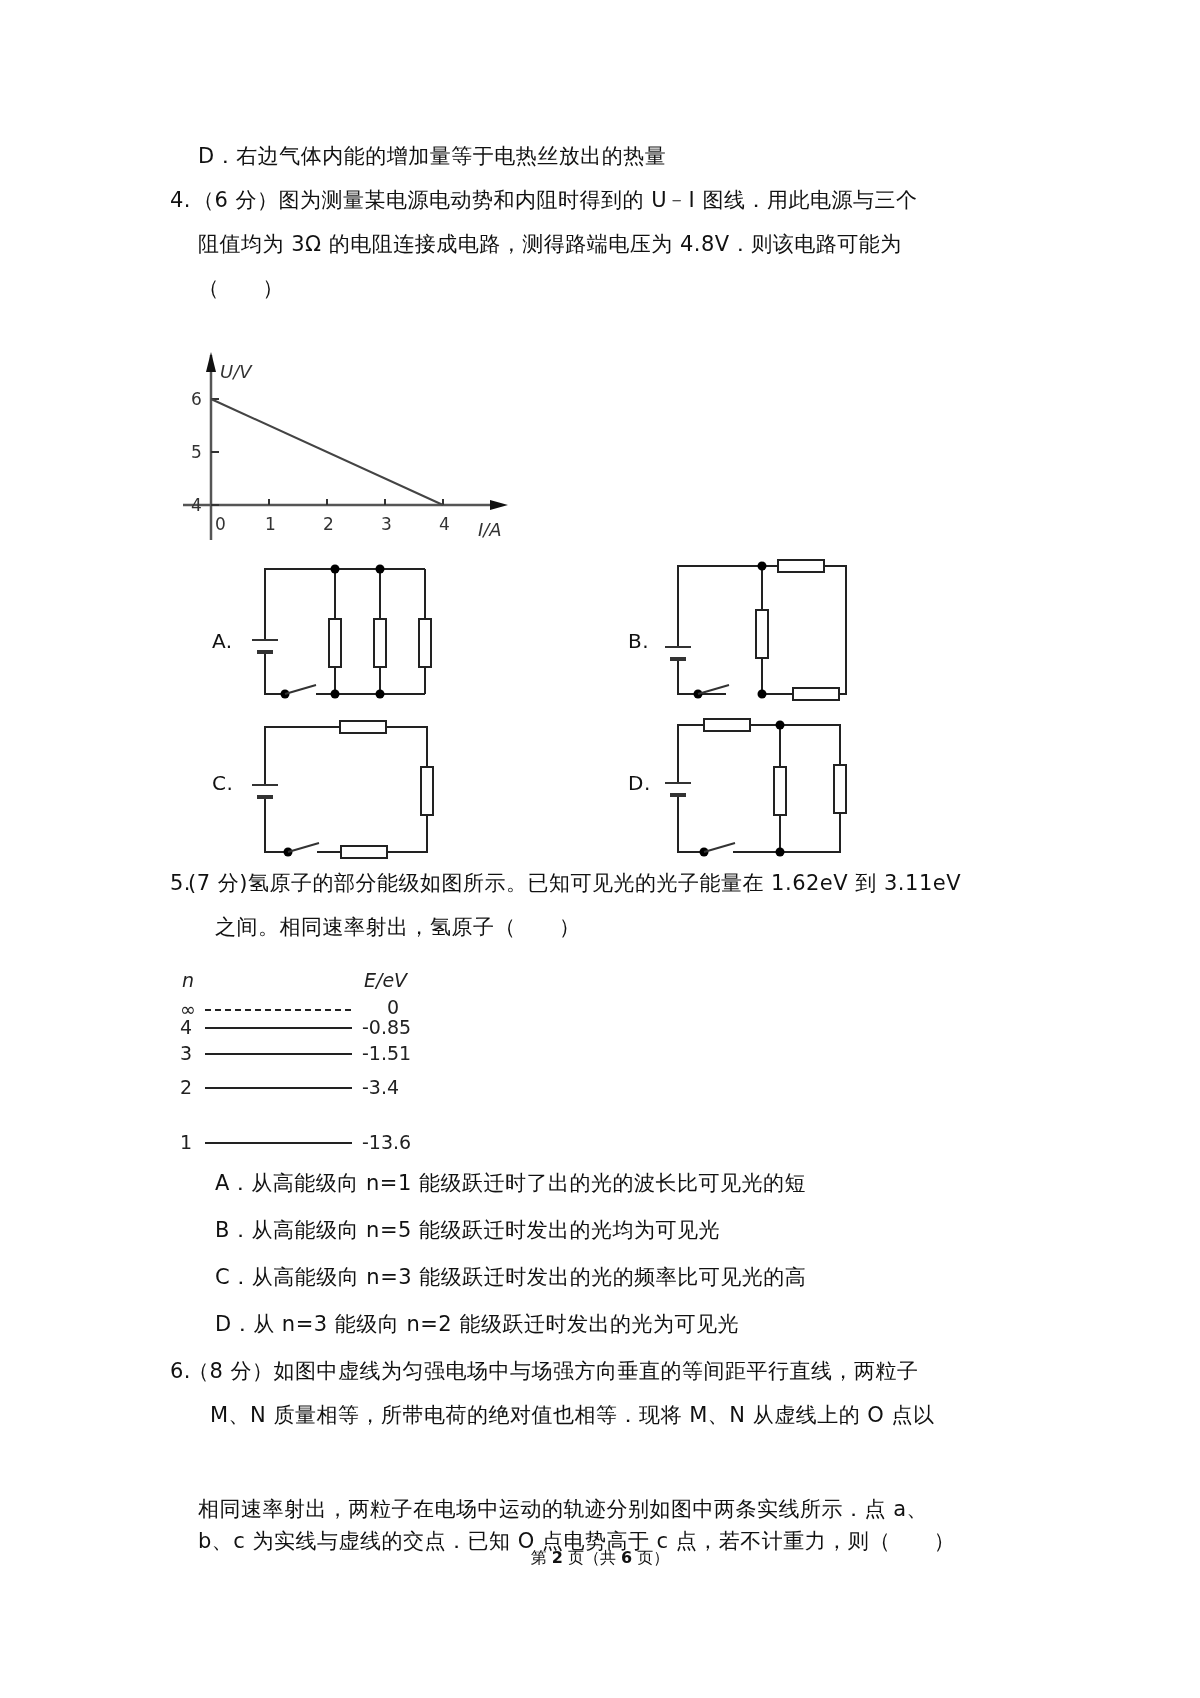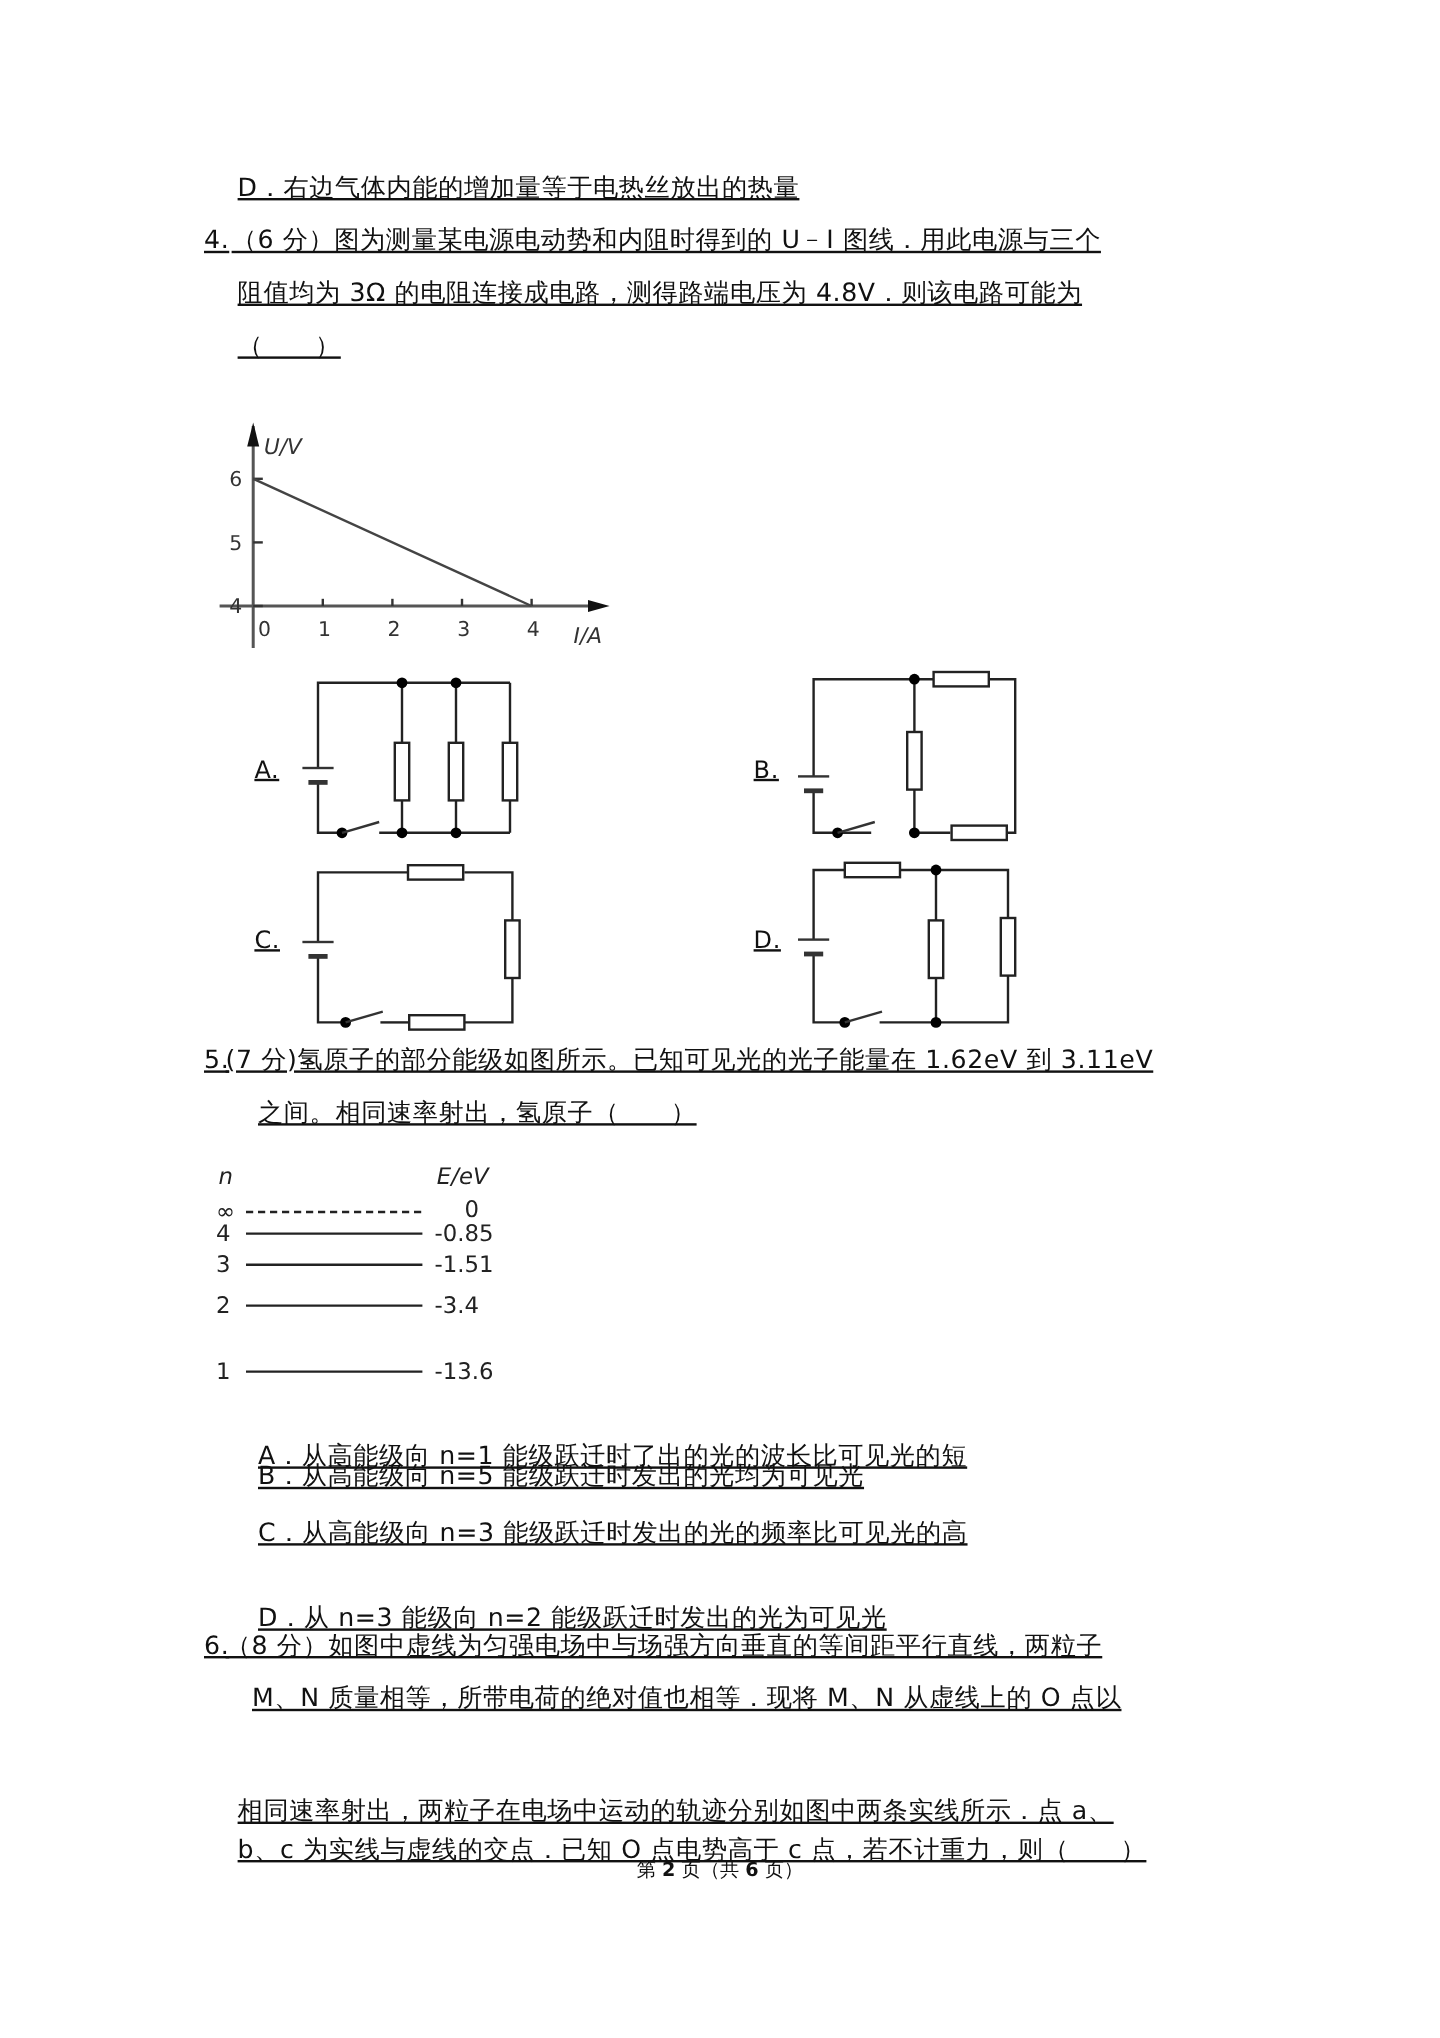--- a/index.html
+++ b/index.html
@@ -1,18 +1,18 @@
 <!DOCTYPE html>
 <html><head>
 <meta charset="utf-8">
 <style>
   html, body { margin:0; padding:0; background:#ffffff; }
   body { width:1200px; height:1698px; position:relative; overflow:hidden;
          font-family:"DejaVu Sans", sans-serif; color:#111; }
-  .line { position:absolute; font-size:21px; line-height:30px; white-space:nowrap; letter-spacing:0.5px;text-decoration:underline; }
+  .line { position:absolute; font-size:21px; line-height:30px; white-space:nowrap; letter-spacing:0.5px; }
   svg { position:absolute; overflow:visible; }
   svg text { font-family:"DejaVu Sans", sans-serif; }
   .wire { stroke:#222; stroke-width:2; fill:none; }
   .res { stroke:#222; stroke-width:2; fill:#fff; }
   .dot { fill:#000; }
   .footer { position:absolute; left:0; width:1200px; top:1548px; text-align:center;
             font-size:16px; font-family:"DejaVu Serif", serif; }
   .footer b { font-family:"DejaVu Sans", sans-serif; }
 </style>
 </head>
@@ -149,24 +149,24 @@
       <text x="362" y="1060" font-size="19" font-family="Liberation Serif, serif" fill="#222">-1.51</text>
       <text x="180" y="1094" font-size="19" font-family="Liberation Serif, serif" fill="#222">2</text>
       <line x1="205" y1="1088" x2="352" y2="1088" stroke="#222" stroke-width="2"></line>
       <text x="362" y="1094" font-size="19" font-family="Liberation Serif, serif" fill="#222">-3.4</text>
       <text x="180" y="1149" font-size="19" font-family="Liberation Serif, serif" fill="#222">1</text>
       <line x1="205" y1="1143" x2="352" y2="1143" stroke="#222" stroke-width="2"></line>
       <text x="362" y="1149" font-size="19" font-family="Liberation Serif, serif" fill="#222">-13.6</text>
     </g>
 </svg>
 
-<div class="line" style="left:215px;top:1168px;margin-top:30px;">A．从高能级向 n=1 能级跃迁时了出的光的波长比可见光的短</div>
+<div class="line" style="left:215px;top:1168px;">A．从高能级向 n=1 能级跃迁时了出的光的波长比可见光的短</div>
 <div class="line" style="left:215px;top:1215px;">B．从高能级向 n=5 能级跃迁时发出的光均为可见光</div>
 <div class="line" style="left:215px;top:1262px;">C．从高能级向 n=3 能级跃迁时发出的光的频率比可见光的高</div>
-<div class="line" style="left:215px;top:1309px;margin-top:24px;">D．从 n=3 能级向 n=2 能级跃迁时发出的光为可见光</div>
+<div class="line" style="left:215px;top:1309px;">D．从 n=3 能级向 n=2 能级跃迁时发出的光为可见光</div>
 
 <div class="line" style="left:170px;top:1356px;">6.</div>
 <div class="line" style="left:188px;top:1356px;">（8 分）如图中虚线为匀强电场中与场强方向垂直的等间距平行直线，两粒子</div>
 <div class="line" style="left:210px;top:1400px;">M、N 质量相等，所带电荷的绝对值也相等．现将 M、N 从虚线上的 O 点以</div>
 <div class="line" style="left:198px;top:1494px;">相同速率射出，两粒子在电场中运动的轨迹分别如图中两条实线所示．点 a、</div>
 <div class="line" style="left:198px;top:1490px;margin-top:36px;">b、c 为实线与虚线的交点．已知 O 点电势高于 c 点，若不计重力，则（　　）</div>
 
 <div class="footer">
   <span>第</span>
   <b>2</b>

